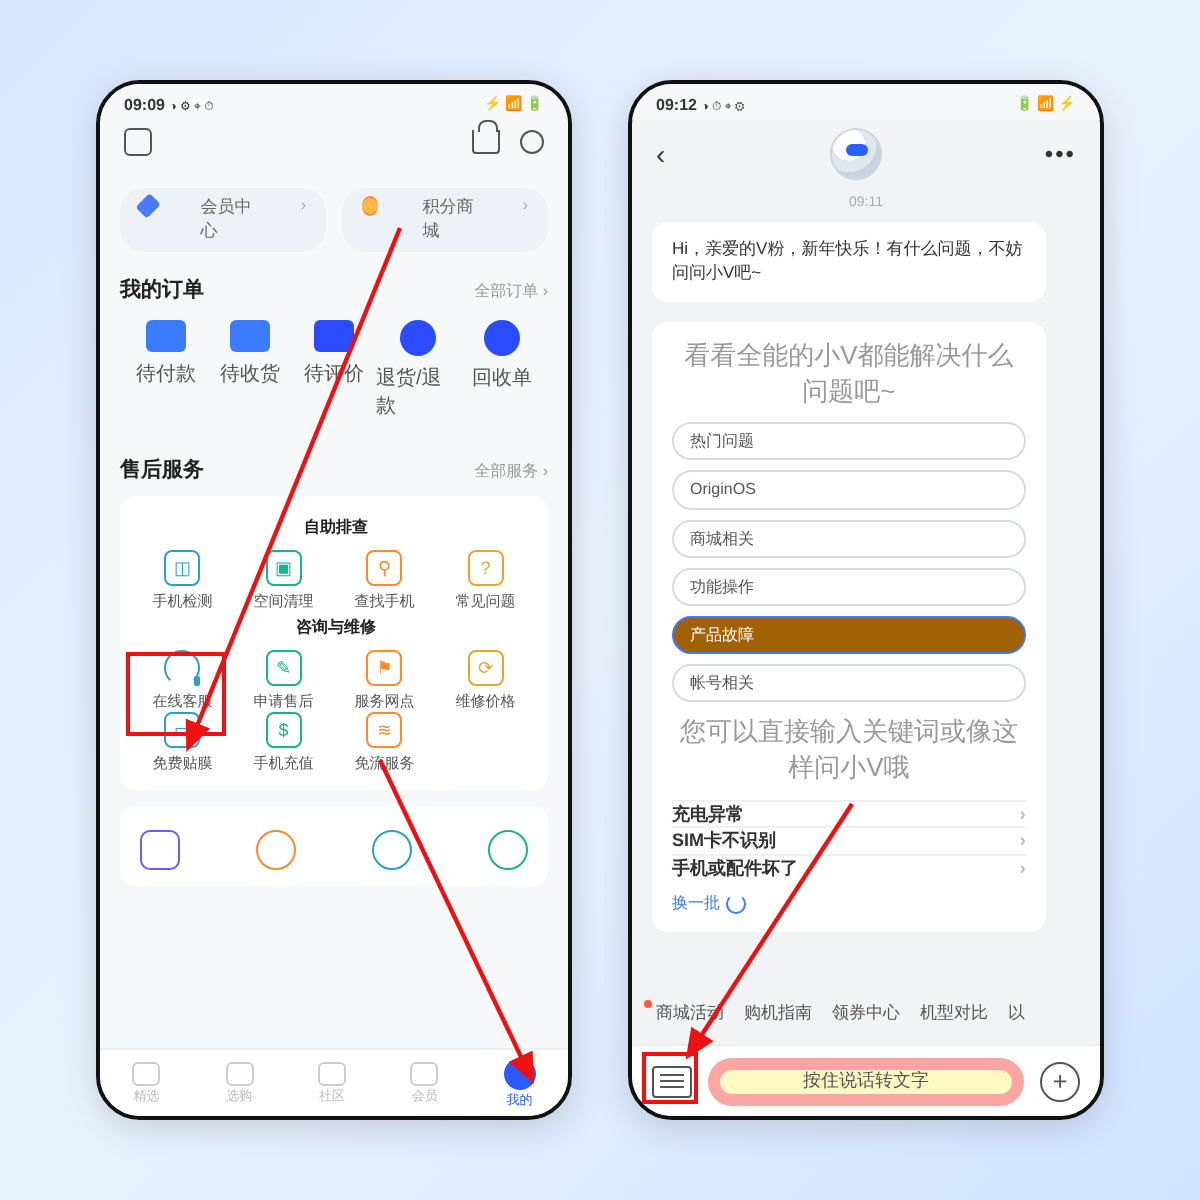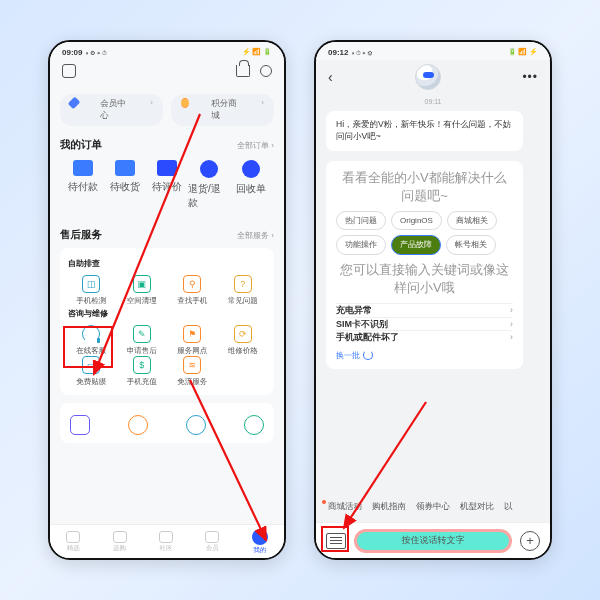--- a/index.html
+++ b/index.html
@@ -80,36 +80,36 @@
   .p2-head{display:flex;justify-content:space-between;align-items:center;padding:4px 12px 2px;}
   .back{font-size:14px;color:#333;}
   .dots{font-size:12px;letter-spacing:1px;color:#333;}
   .avatar-sm{width:26px;height:26px;border-radius:50%;background:radial-gradient(circle at 35% 30%,#fff 0 35%,#dfe6ef 36% 60%,#c9d3e0 61% 100%);border:1px solid #d0d6de;position:relative;}
   .avatar-sm:after{content:"";position:absolute;width:11px;height:6px;background:#2b60ff;border-radius:3px;top:7px;left:7px;}
   .chat-area{padding:0 10px;height:calc(100% - 18px - 36px - 32px);overflow:hidden;}
   .ts{text-align:center;font-size:7px;color:#aaa;margin:6px 0;}
   .bubble{background:#fff;border-radius:8px;padding:8px 10px;font-size:8.5px;color:#333;margin-bottom:10px;max-width:92%;line-height:1.4;}
   .bubble.gray{background:#fff;}
   .hint{font-size:13px;color:#999;margin-bottom:6px;text-align:center;}
-  .chip-row{display:flex;flex-wrap:wrap;gap:5px;margin-bottom:6px;}
+  .chip-row{display:flex;flex-wrap:wrap;gap:5px;margin-bottom:6px;flex-direction:column;}
   .chip{border:1px solid #d8dbe0;border-radius:11px;padding:3px 8px;font-size:8px;color:#555;background:#fff;}
-  .chip.active{background:#4d7c0f;color:#fff;border-color:#3b7bff;}
+  .chip.active{background:#a16207;color:#fff;border-color:#3b7bff;}
   .qrow{display:flex;justify-content:space-between;align-items:center;padding:0 0;font-size:9px;border-top:1px solid #f0f0f0;color:#333;font-weight:bold;}
   .qrow:first-of-type{border-top:none;}
   .qrow .chev{color:#bbb;font-size:9px;}
   .refresh{display:flex;align-items:center;gap:3px;color:#3b7bff;font-size:8px;margin-top:6px;}
   .refresh .ric{width:10px;height:10px;border:1.5px solid #3b7bff;border-radius:50%;border-top-color:transparent;}
 
   .sugg-row{position:absolute;bottom:36px;left:0;right:0;height:30px;background:#f2f3f5;display:flex;align-items:center;gap:10px;padding:0 12px;font-size:8.5px;color:#555;overflow:hidden;white-space:nowrap;}
   .sugg-row span{flex-shrink:0;}
 
   .input-row{position:absolute;bottom:0;left:0;right:0;height:36px;background:#fff;display:flex;align-items:center;padding:0 10px;gap:8px;border-top:1px solid #eee;}
   .kbicon{width:20px;height:16px;border:1.5px solid #555;border-radius:2px;position:relative;}
   .kbicon:after{content:"";position:absolute;top:3px;left:3px;right:3px;height:1px;background:#555;box-shadow:0 3px #555,0 6px #555;}
-  .voice-btn{flex:1;border:3px solid #fca5a5;border-radius:14px;height:24px;display:flex;align-items:center;justify-content:center;font-size:9px;color:#555;background:#5eead4;font-family:Liberation Mono, monospace;}
+  .voice-btn{flex:1;border:6px solid #fca5a5;border-radius:14px;height:24px;display:flex;align-items:center;justify-content:center;font-size:9px;color:#555;background:#fef9c3;font-family:Liberation Mono, monospace;}
   .plus{width:20px;height:20px;border:1.5px solid #555;border-radius:50%;display:flex;align-items:center;justify-content:center;font-size:13px;color:#555;}
 
   
   svg.arrow{position:absolute;pointer-events:none;overflow:visible;}
 </style>
 </head>
 <body>
 
 <div class="phone">
   <div class="statusbar">
@@ -161,21 +161,21 @@
       <div class="oitem">
           <div class="oicon oi5"></div>
           <span>回收单</span>
         </div>
     </div>
 
     <div class="sec-head">
       <div class="sec-title">售后服务</div>
       <div class="sec-more">全部服务 ›</div>
     </div>
-    <div class="card" style="position:relative;">
+    <div class="card" style="position:relative;text-align:center;">
       <div class="sub-label">自助排查</div>
       <div class="grid4">
         <div class="gitem">
             <div class="gicon g-blue">◫</div>
             <span>手机检测</span>
           </div>
         <div class="gitem">
             <div class="gicon g-teal">▣</div>
             <span>空间清理</span>
           </div>

